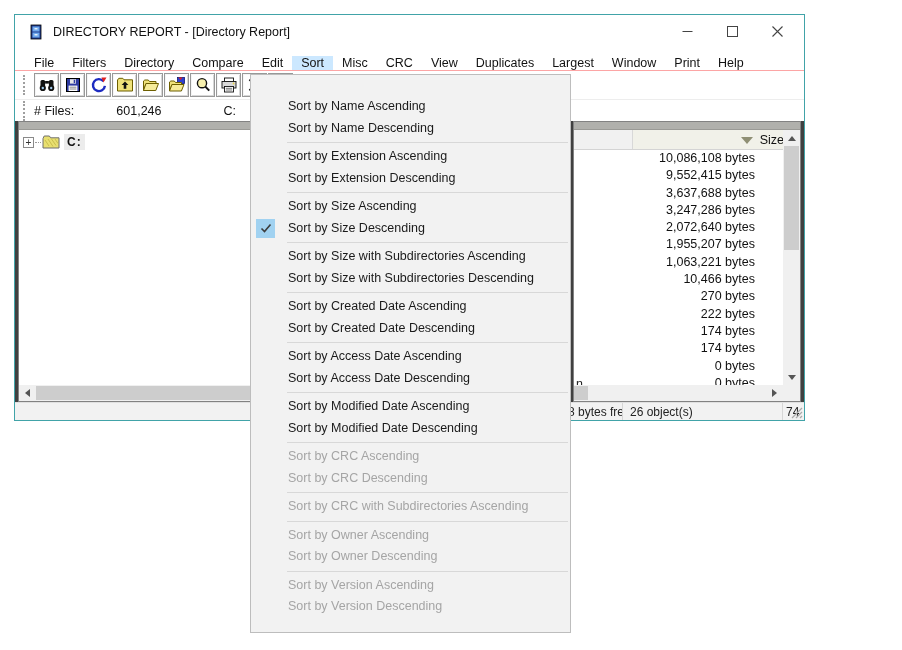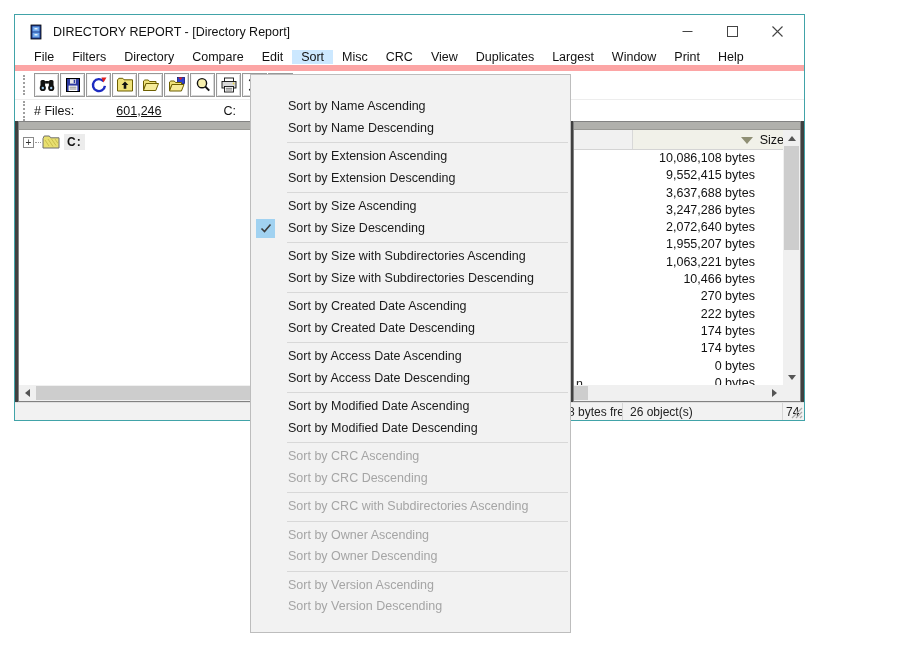--- a/index.html
+++ b/index.html
@@ -11,37 +11,37 @@
     border:1px solid #41a3a8; background:#404040; display:flex; flex-direction:column; }
 
   
   .titlebar { height:33px; display:flex; align-items:center; padding-left:13px; background:#fff; flex:0 0 auto; }
   .app-icon { width:16px; height:16px; margin-right:9px; flex:0 0 auto; }
   .title-text { font-size:12.5px; color:#111; white-space:nowrap; }
   .win-controls { margin-left:auto; display:flex; height:100%; padding-right:4px; }
   .win-btn { width:45px; height:100%; display:flex; align-items:center; justify-content:center; cursor:default; }
 
   
-  .menubar { height:23px; display:flex; align-items:center; padding-left:10px; background:#fff;
-    border-bottom:6px solid #fca5a5; flex:0 0 auto; }
+  .menubar { height:23px; display:flex; align-items:flex-end; padding-left:10px; background:#fff;
+    border-bottom:1px solid #fca5a5; flex:0 0 auto; }
   .menu-item { font-size:12.5px; color:#111; display:flex; align-items:center; padding:0 9px; white-space:nowrap; }
   .menu-item.active { background:#cce8ff; }
 
   
   .toolbar { height:29px; display:flex; align-items:center; padding-left:6px; background:#fff;
     border-bottom:1px solid #ededed; flex:0 0 auto; }
   .grip { width:4px; height:20px; border-left:2px dotted #9f9f9f; margin:0 7px 0 2px; }
   .tb-btn { width:25px; height:24px; background:#fff; border:1px solid #989898;
     box-shadow:inset 1px 1px 0 #f5f5f5, inset -1px -1px 0 #d7d7d7;
     display:flex; align-items:center; justify-content:center; margin-right:1px; }
   .tb-btn svg { width:18px; height:18px; }
 
   .infobar { height:21px; display:flex; align-items:center; padding-left:6px; background:#fff; flex:0 0 auto; }
   .infobar .lbl { font-size:12.5px; color:#111; }
-  .files-count { margin-left:42px; font-size:12.5px; color:#111;text-decoration:underline; }
+  .files-count { margin-left:42px; font-size:12.5px; color:#111; }
   .drive-lbl { margin-left:62px; font-size:12.5px; color:#111; }
 
   
   .content { flex:1 1 auto; display:flex; min-height:0; padding:0 3px; }
   .pane { border:1px solid #828282; background:#fff; position:relative; overflow:hidden; }
   .pane::before { content:""; display:block; height:7px; background:#b0b0ac; border-bottom:1px solid #9a9a96; }
   .tree-pane { width:553px; flex:0 0 auto; margin-right:2px; }
   .list-pane { flex:1 1 auto; }
 
   .tree-node { position:absolute; left:4px; top:11px; height:18px; display:flex; align-items:center; }

